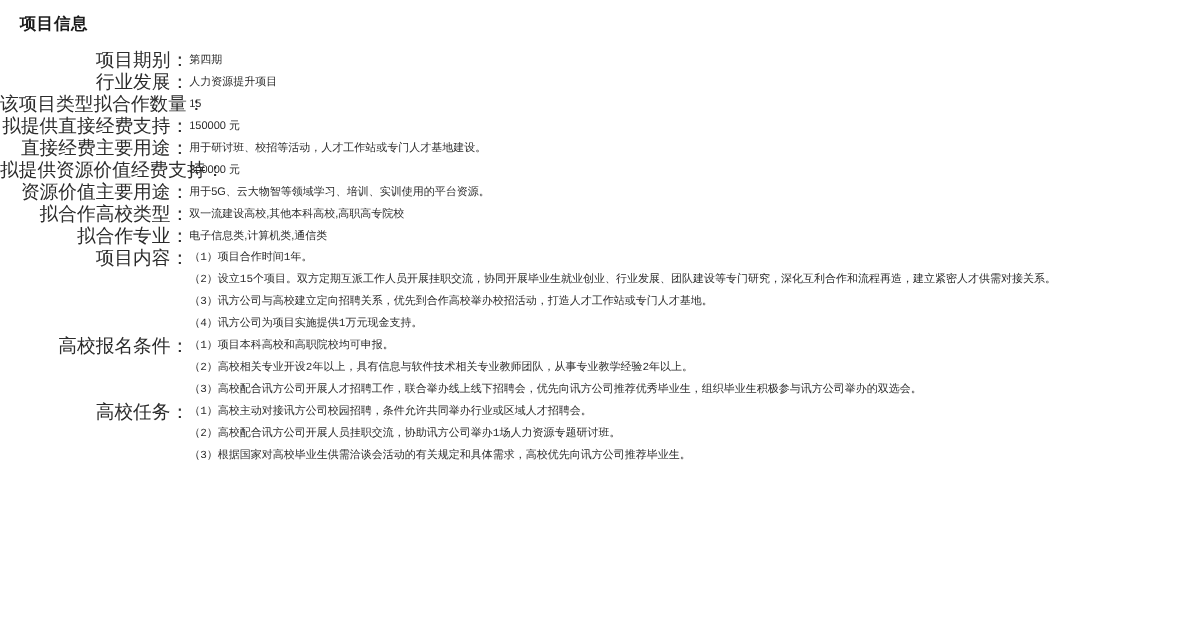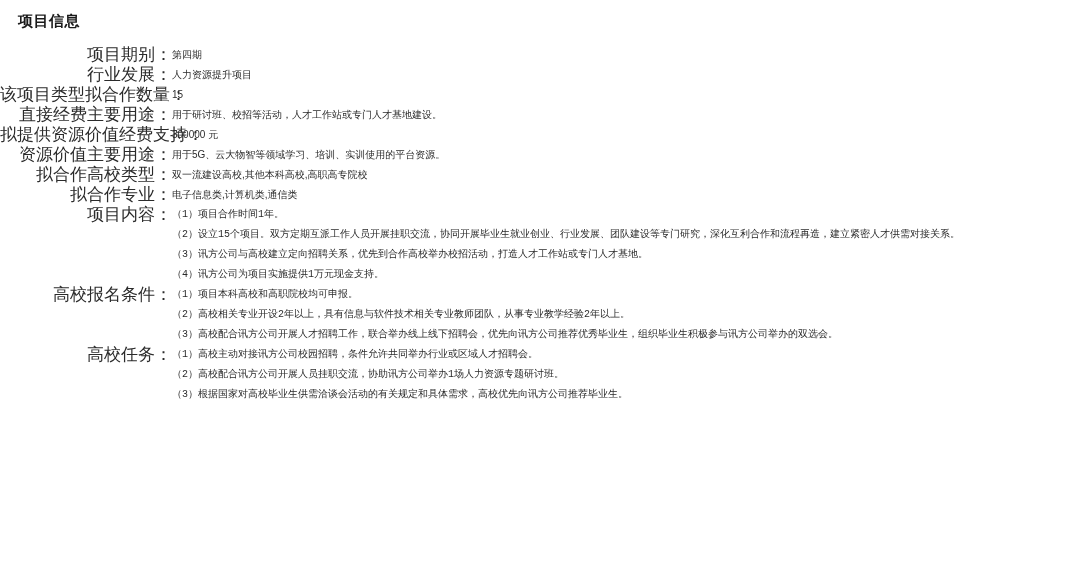--- a/index.html
+++ b/index.html
@@ -90,20 +90,26 @@
             <span class="ln">人力资源提升项目</span>
           </td>
         </tr>
         <tr>
           <td class="label">该项目类型拟合作数量：</td>
           <td class="value lines">
             <span class="ln">15</span>
           </td>
         </tr>
         <tr>
+          <td class="label">拟提供直接经费支持：</td>
+          <td class="value lines">
+            <span class="ln">150000 元</span>
+          </td>
+        </tr>
+        <tr>
           <td class="label">直接经费主要用途：</td>
           <td class="value lines">
             <span class="ln">用于研讨班、校招等活动，人才工作站或专门人才基地建设。</span>
           </td>
         </tr>
         <tr>
           <td class="label">拟提供资源价值经费支持：</td>
           <td class="value lines">
             <span class="ln">300000 元</span>
           </td>

